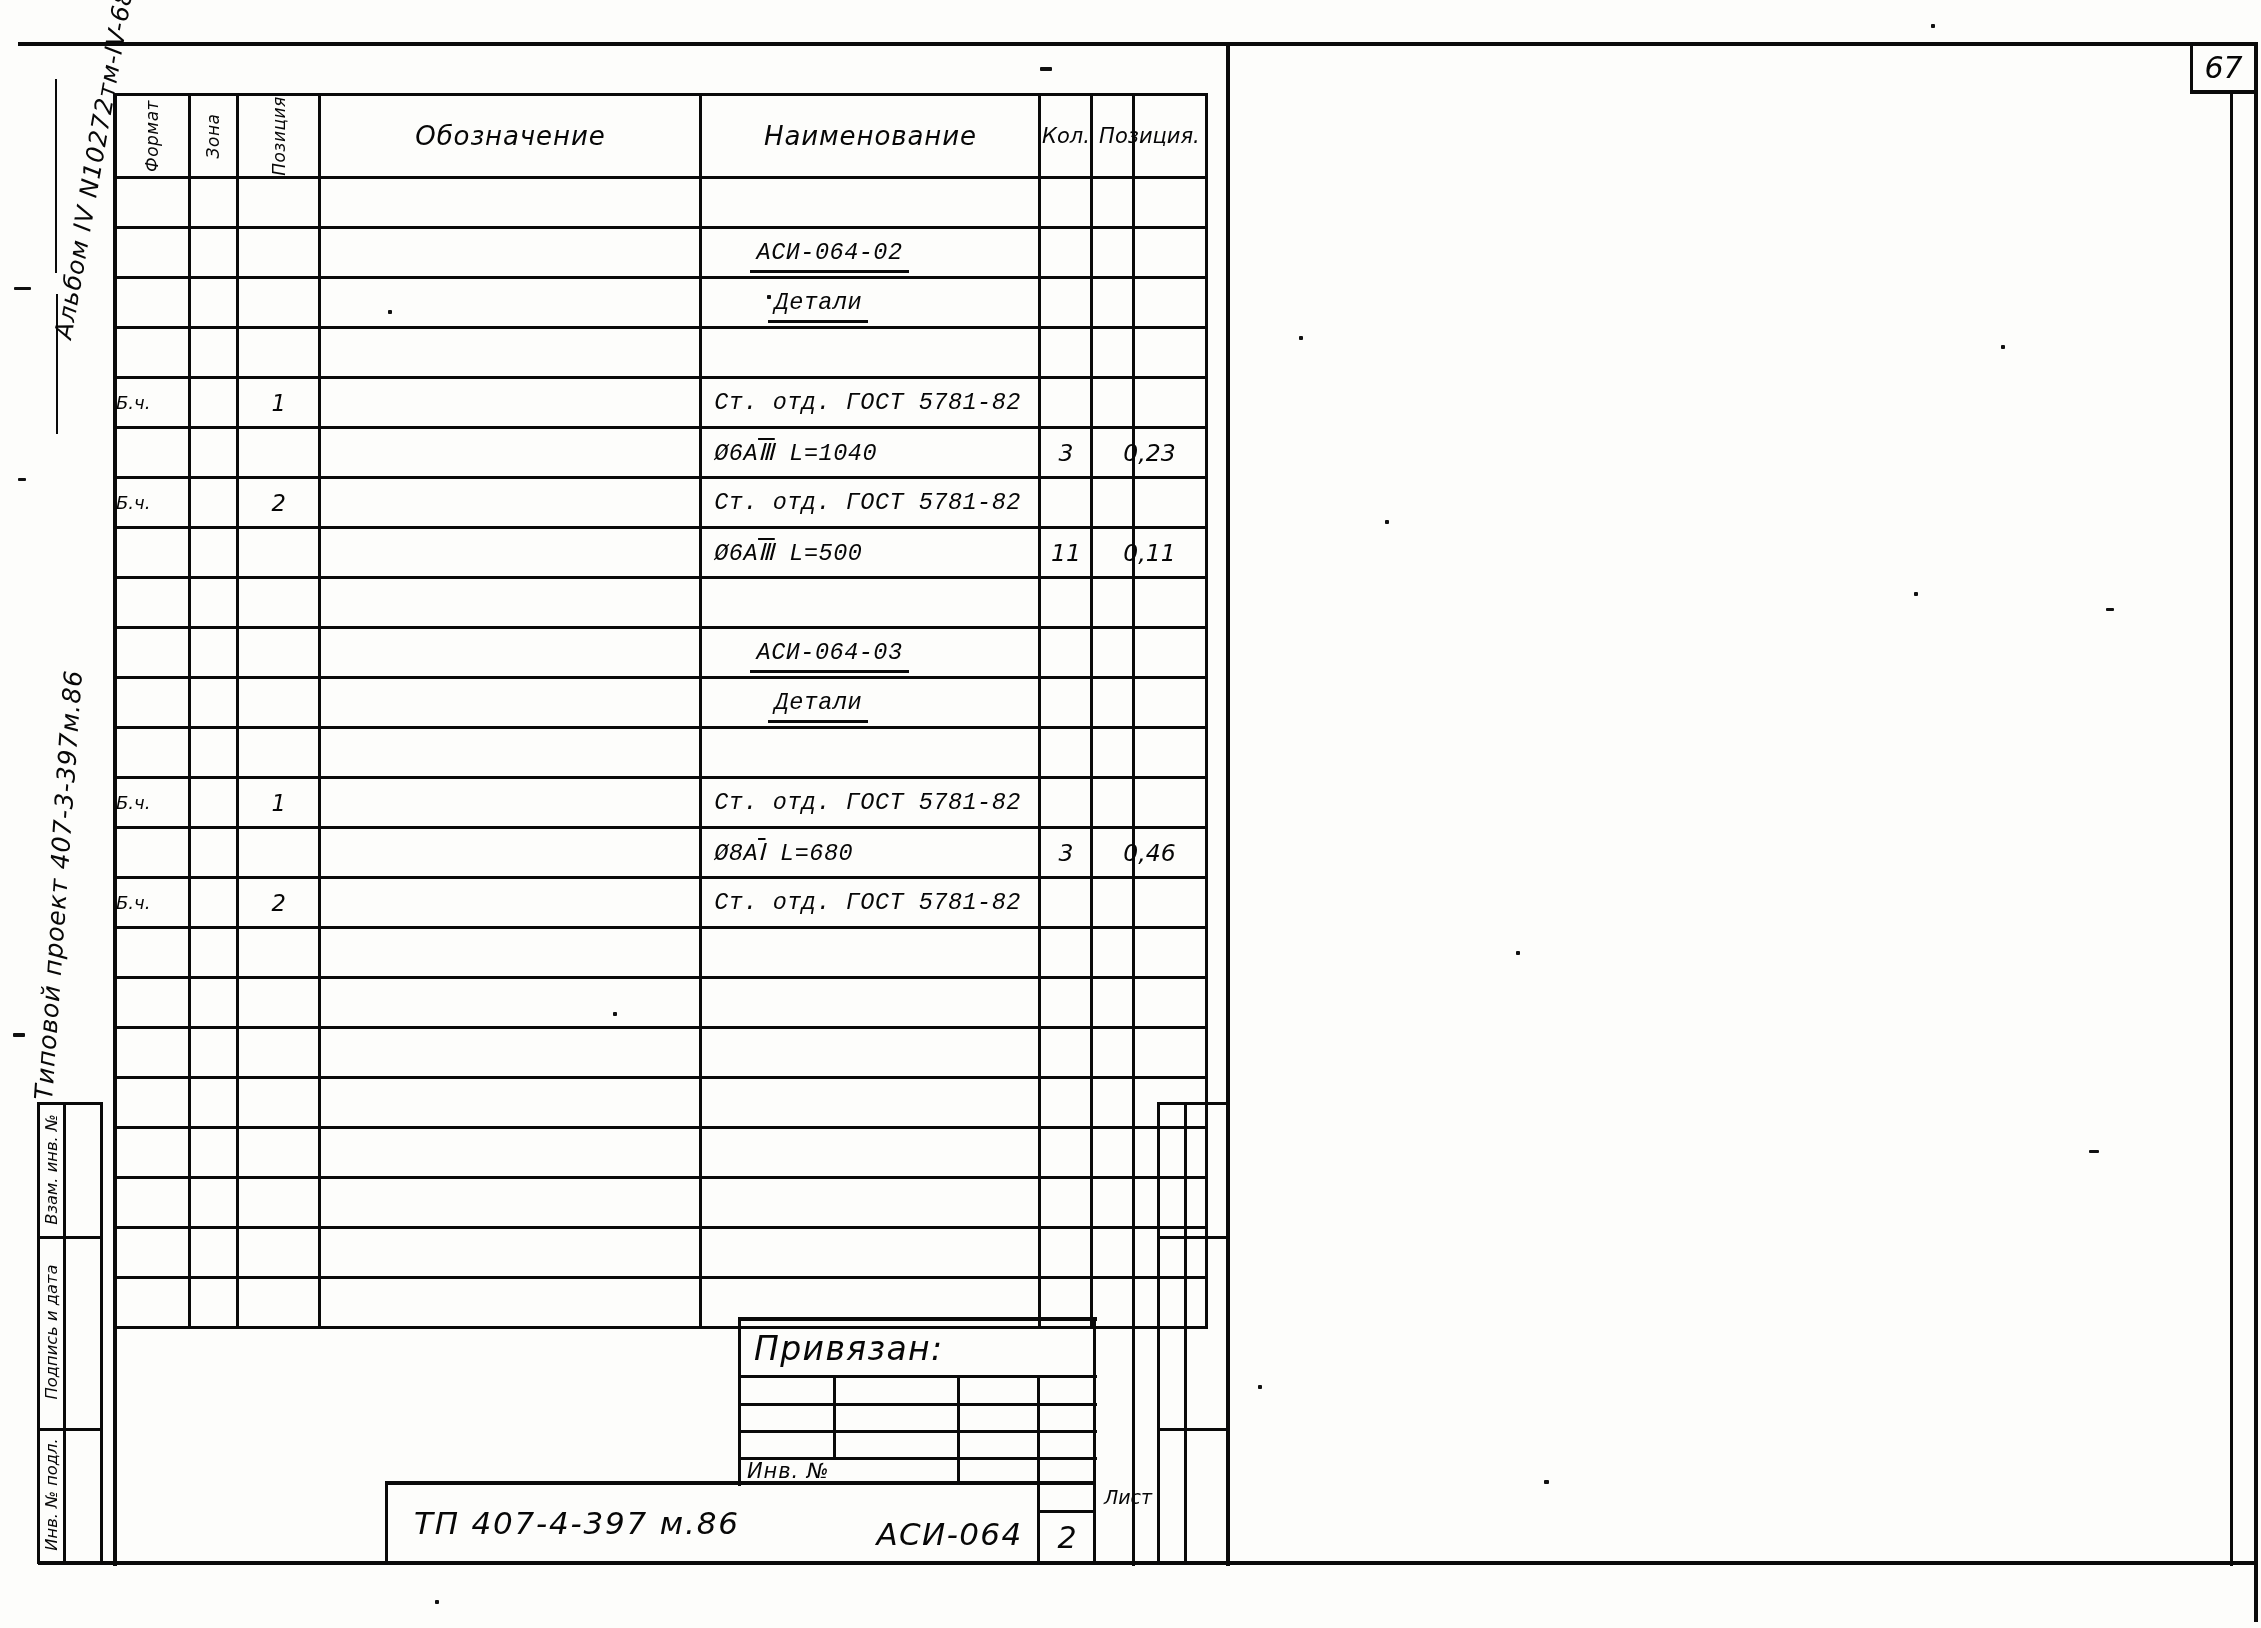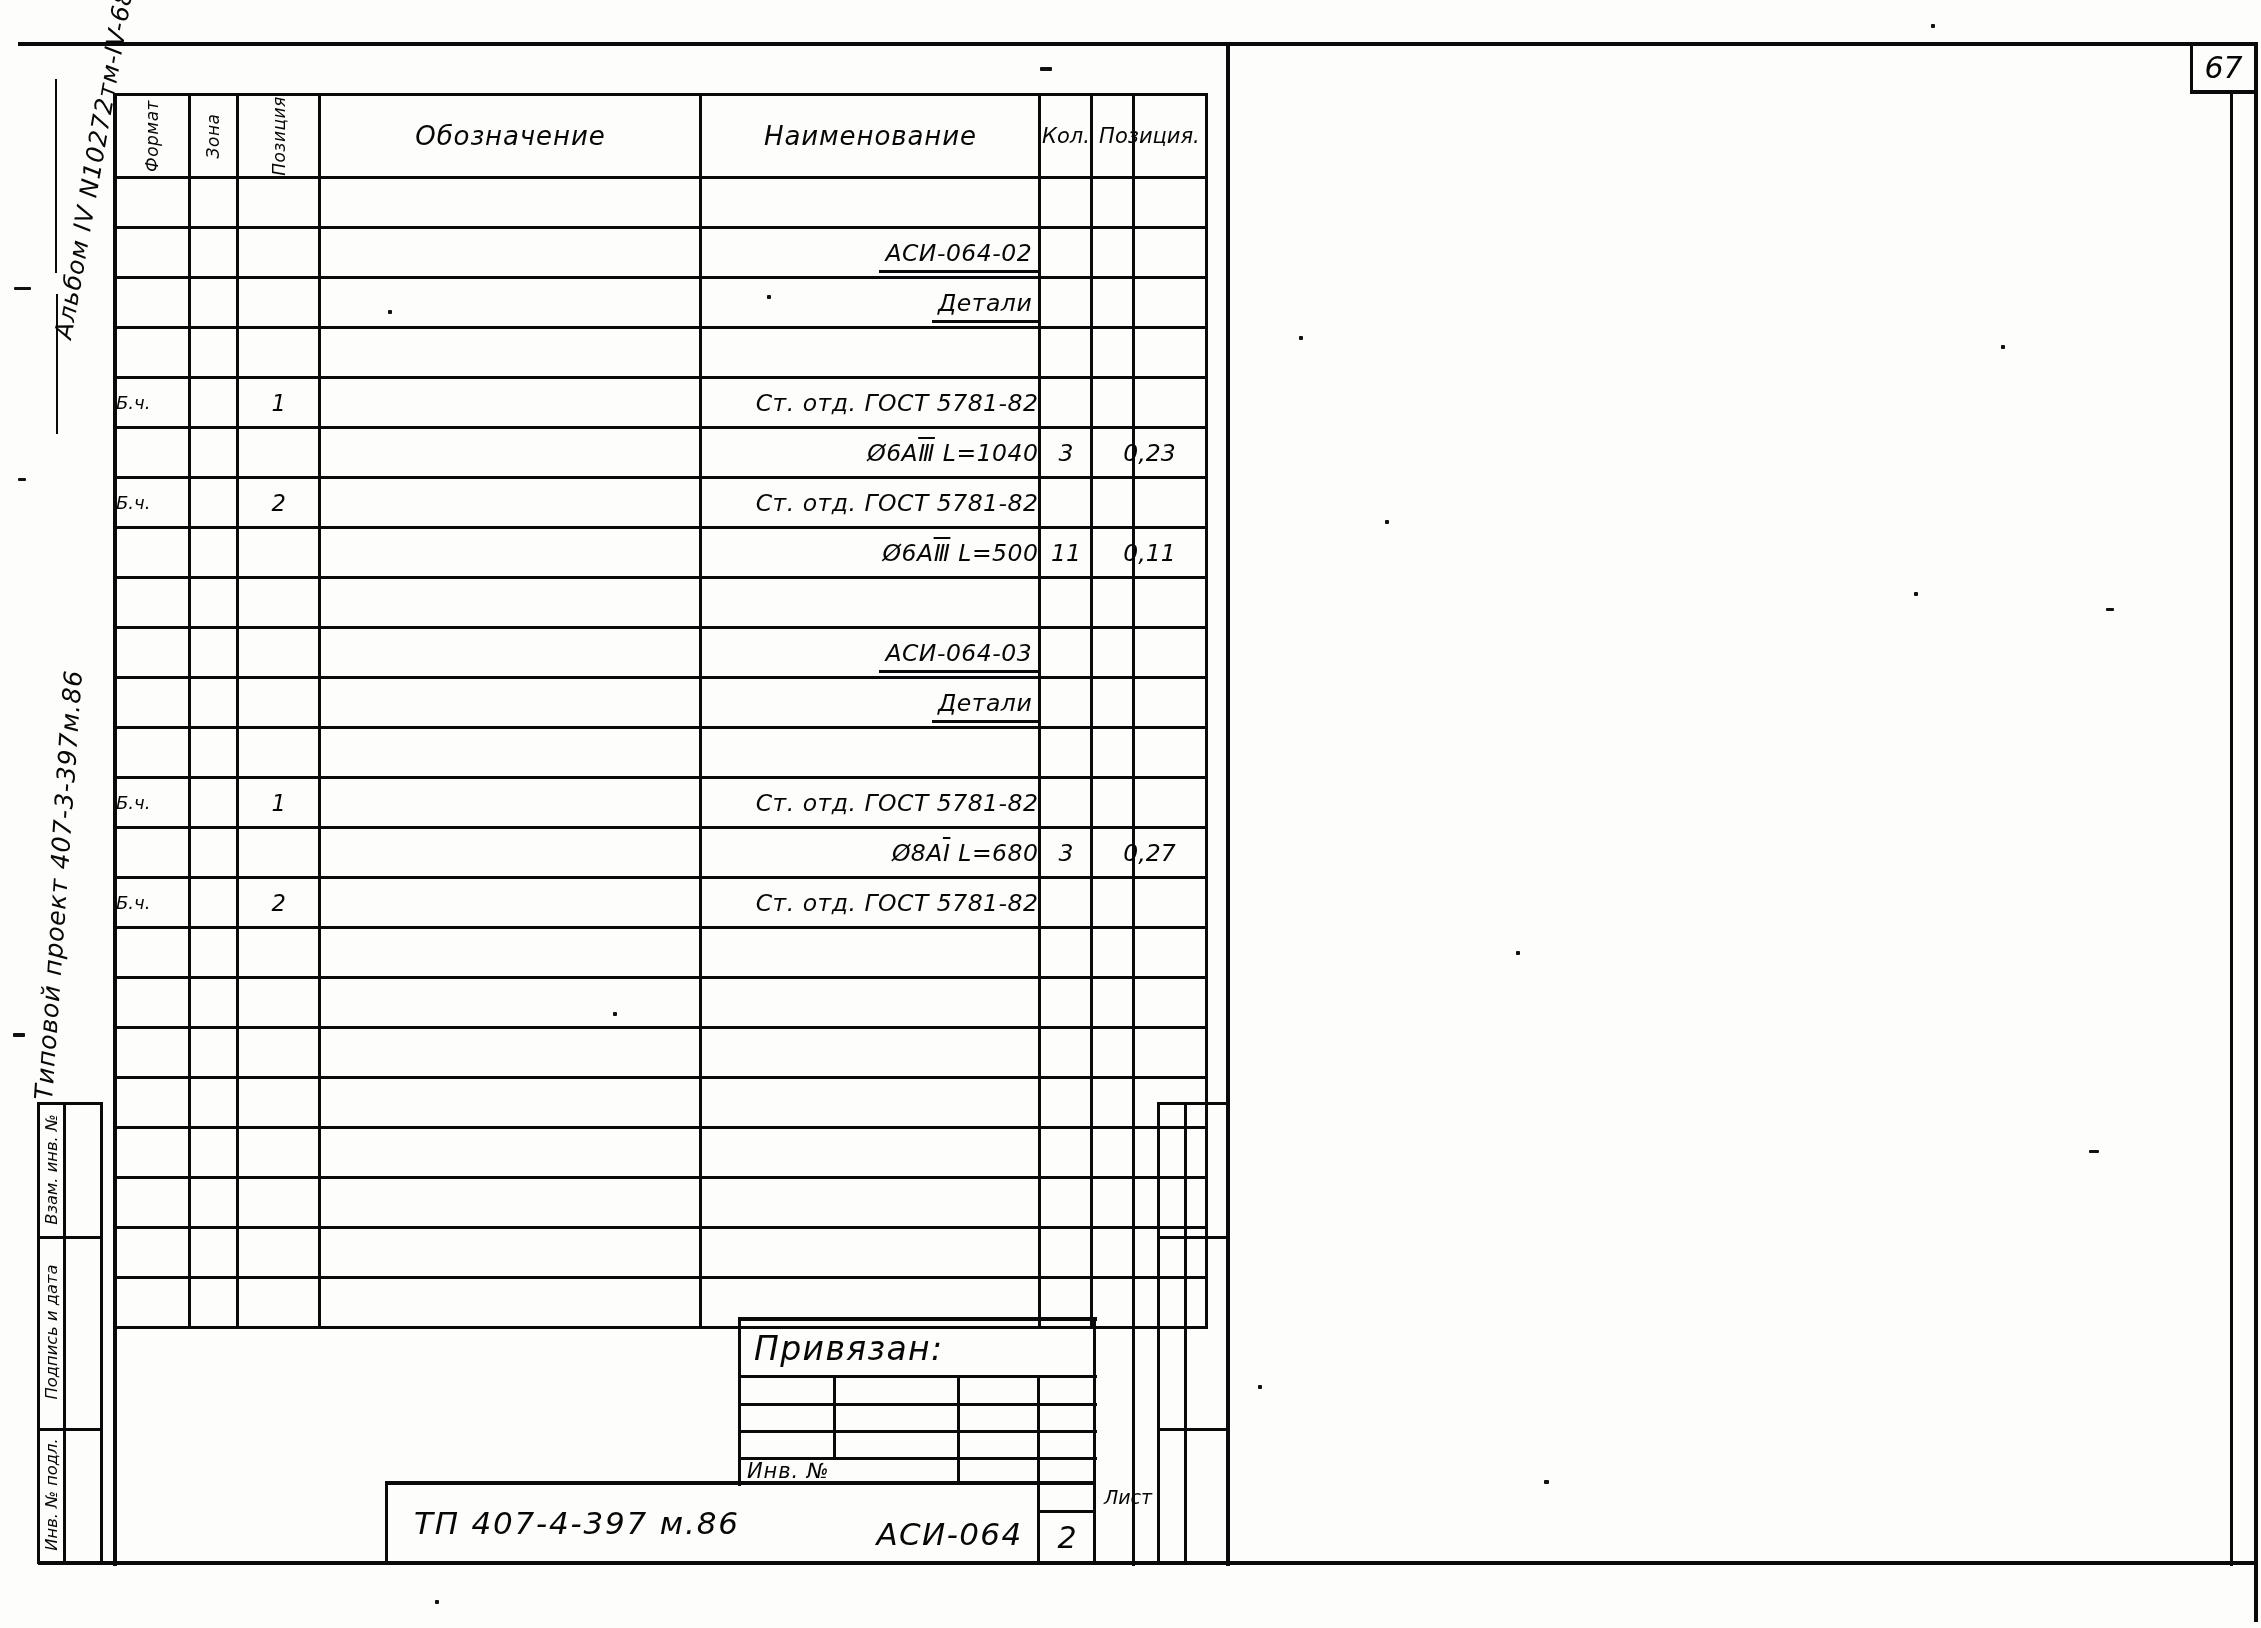--- a/index.html
+++ b/index.html
@@ -14,21 +14,21 @@
   #spec{position:absolute;left:113px;top:93px;}
   #spec table{border-collapse:collapse;table-layout:fixed;}
   #spec td,#spec th{border:3.6px solid #0a0a0a;padding:0;overflow:hidden;font-style:italic;font-weight:normal;}
   #spec th{vertical-align:middle;text-align:center;}
   #spec .vhead span{display:inline-block;transform:rotate(-90deg);font-size:17px;white-space:nowrap;letter-spacing:0.5px;}
   #spec .hdr-big{font-size:26px;letter-spacing:0.9px;}
   #spec .hdr-sm{font-size:21px;}
   #spec td{height:47px;font-size:23.5px;vertical-align:middle;}
   #spec .c-fmt{text-align:left;font-size:18px;}
   #spec .c-pos{text-align:center;font-size:22.6px;}
-  #spec .c-name{text-align:right;padding-left:11.8px;letter-spacing:0.5px;}
+  #spec .c-name{text-align:left;padding-left:11.8px;letter-spacing:0.5px;font-family:Liberation Mono, monospace;}
   #spec .c-qty,#spec .c-note{text-align:center;}
   .und{border-bottom:3.2px solid #0a0a0a;padding:0 6.3px 3.6px 6.3px;}
   .ind1{margin-left:36px;}
   .ind2{margin-left:54px;}
   .ov{text-decoration:overline;}
   .speck{position:absolute;background:#111;border-radius:0.9px;}
 </style>
 </head>
 <body>
 
@@ -208,21 +208,21 @@
             <td class="c-qty"></td>
             <td class="c-note"></td>
           </tr>
           <tr>
             <td class="c-fmt"></td>
             <td class="c-zone"></td>
             <td class="c-pos"></td>
             <td class="c-desig"></td>
             <td class="c-name"><span>Ø8А</span><span class="ov">Ⅰ</span><span>  L=680</span></td>
             <td class="c-qty">3</td>
-            <td class="c-note">0,27</td>
+            <td class="c-note">0,46</td>
           </tr>
           <tr>
             <td class="c-fmt">Б.ч.</td>
             <td class="c-zone"></td>
             <td class="c-pos">2</td>
             <td class="c-desig"></td>
             <td class="c-name"><span>Ст. отд.  ГОСТ 5781-82</span></td>
             <td class="c-qty"></td>
             <td class="c-note"></td>
           </tr>

